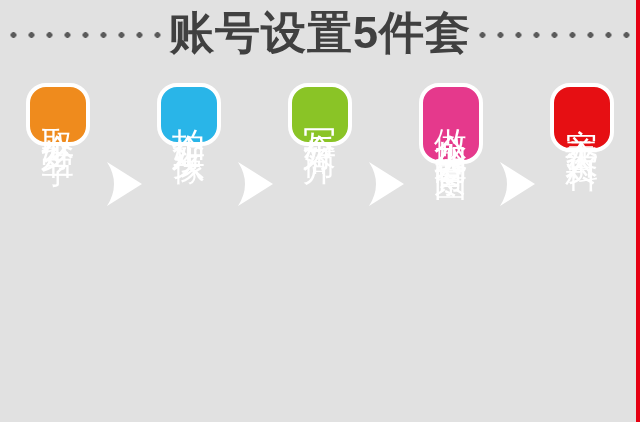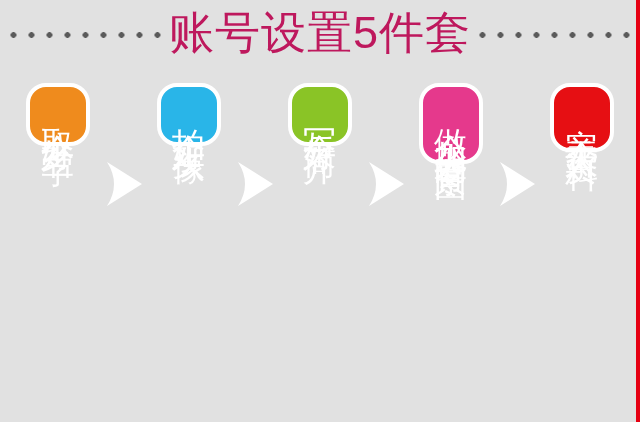--- a/index.html
+++ b/index.html
@@ -28,23 +28,23 @@
   }
   .dotted {
     flex: 1;
     height: 8px;
     background-image: radial-gradient(circle, #5a5a5a 2.6px, rgba(0,0,0,0) 3.1px);
     background-size: 18px 8px;
     background-repeat: repeat-x;
     background-position: center;
   }
   .title {
-    color: #be185d;
+    color: #404040;
     font-size: 45px;
-    font-weight: 400;
+    font-weight: 700;
     letter-spacing: 1px;
     line-height: 1;
     padding: 0 4px 6px 4px;
     white-space: nowrap;
   }
   .flow {
     display: flex;
     align-items: flex-start;
     justify-content: space-between;
     padding: 13px 26px 0 26px;

